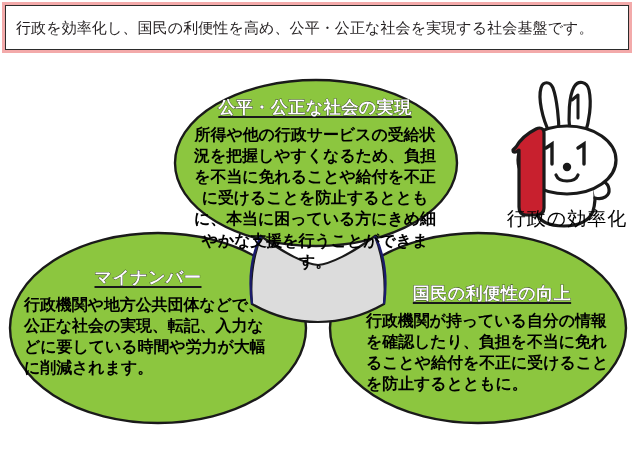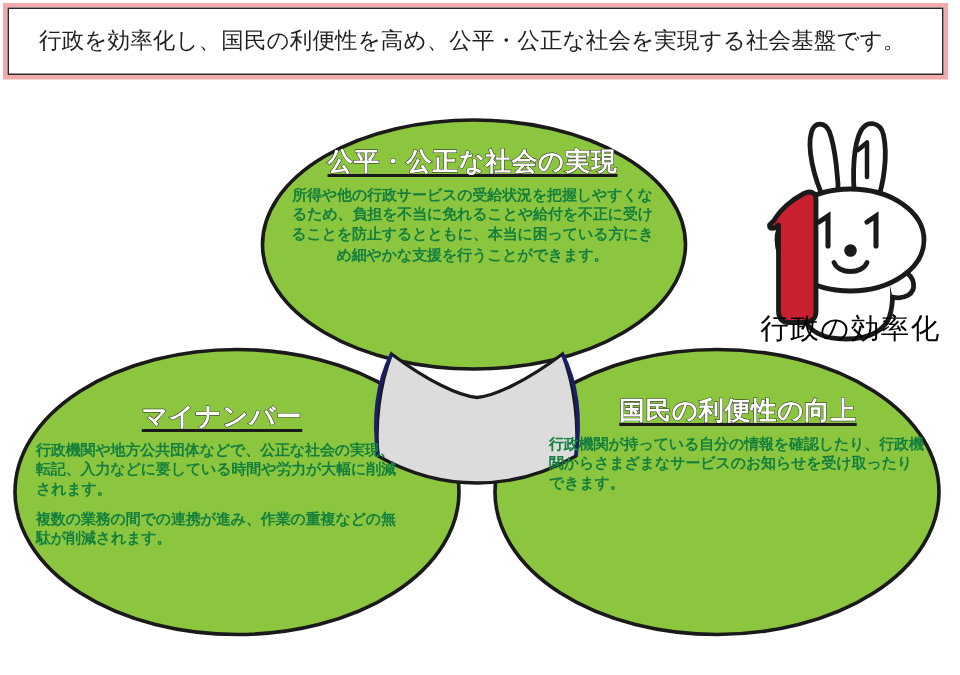--- a/index.html
+++ b/index.html
@@ -28,21 +28,21 @@
   }
   #header-banner-inner {
     position: absolute;
     left: 0; top: 0; right: 0; bottom: 0;
     border: 1px solid #2b2b2b;
     background: #ffffff;
     display: flex;
     align-items: center;
   }
   #header-text {
-    padding-left: 20px;
+    padding-left: 10px;
     font-size: 15px;
     line-height: 1.2;
     color: #231f20;
     letter-spacing: 0.1px;
     white-space: nowrap;
   }
 
   
   #venn-stage {
     position: absolute;
@@ -70,23 +70,23 @@
     text-decoration: underline;
     text-underline-offset: 3px;
     text-decoration-thickness: 2px;
     letter-spacing: 0.5px;
     -webkit-text-stroke: 0.6px #1a1a1a;
     paint-order: stroke fill;
     margin-bottom: 5px;
     white-space: nowrap;
   }
   .ellipse-body {
-    font-size: 10px;
+    font-size: 16px;
     font-weight: bold;
-    color: #15803d;
+    color: #000000;
     line-height: 1.32;
     text-align: left;
     letter-spacing: -0.1px;
   }
   .ellipse-body p {
     margin: 0 0 6px 0;
   }
   .ellipse-body p:last-child { margin-bottom: 0; }
 
   
@@ -96,21 +96,21 @@
     width: 244px;
   }
   #top-content .ellipse-body { text-align: center; }
   #left-content {
     left: 24px;
     top: 208px;
     width: 248px;
   }
   #right-content {
     left: 366px;
-    top: 204px;
+    top: 224px;
     width: 252px;
   }
 
   
   #mascot {
     position: absolute;
     left: 494px;
     top: 10px;
     width: 146px;
     height: 175px;
@@ -160,28 +160,27 @@
     <div class="ellipse-title">公平・公正な社会の実現</div>
     <div class="ellipse-body">
       <p>所得や他の行政サービスの受給状況を把握しやすくなるため、負担を不当に免れることや給付を不正に受けることを防止するとともに、本当に困っている方にきめ細やかな支援を行うことができます。</p>
     </div>
   </div>
 
   <div id="left-content" class="ellipse-content">
     <div class="ellipse-title">マイナンバー</div>
     <div class="ellipse-body">
       <p>行政機関や地方公共団体などで、公正な社会の実現、転記、入力などに要している時間や労力が大幅に削減されます。</p>
-      <p>複数の業務の間での連携が進み、作業の重複などの無駄が削減されます。</p>
     </div>
   </div>
 
   <div id="right-content" class="ellipse-content">
     <div class="ellipse-title">国民の利便性の向上</div>
     <div class="ellipse-body">
-      <p>行政機関が持っている自分の情報を確認したり、行政機関からさまざまなサービスのお知らせを受け取ったりできます。</p>
+      <p>行政機関が持っている自分の情報を確認したり、負担を不当に免れることや給付を不正に受けることを防止するとともに。</p>
     </div>
   </div>
 
   <svg id="mascot" viewBox="0 0 146 175">
     <g fill="#ffffff" stroke="#1a1a1a" stroke-width="3.2" stroke-linejoin="round" stroke-linecap="round">
 
       <path d="M 56,66 C 48,50 44,30 47,20 C 49,13 56,13 59,20
                C 63,31 65,52 65,66 Z"></path>
 
       <path d="M 76,66 C 74,48 75,28 80,19 C 84,12 93,13 95,22

